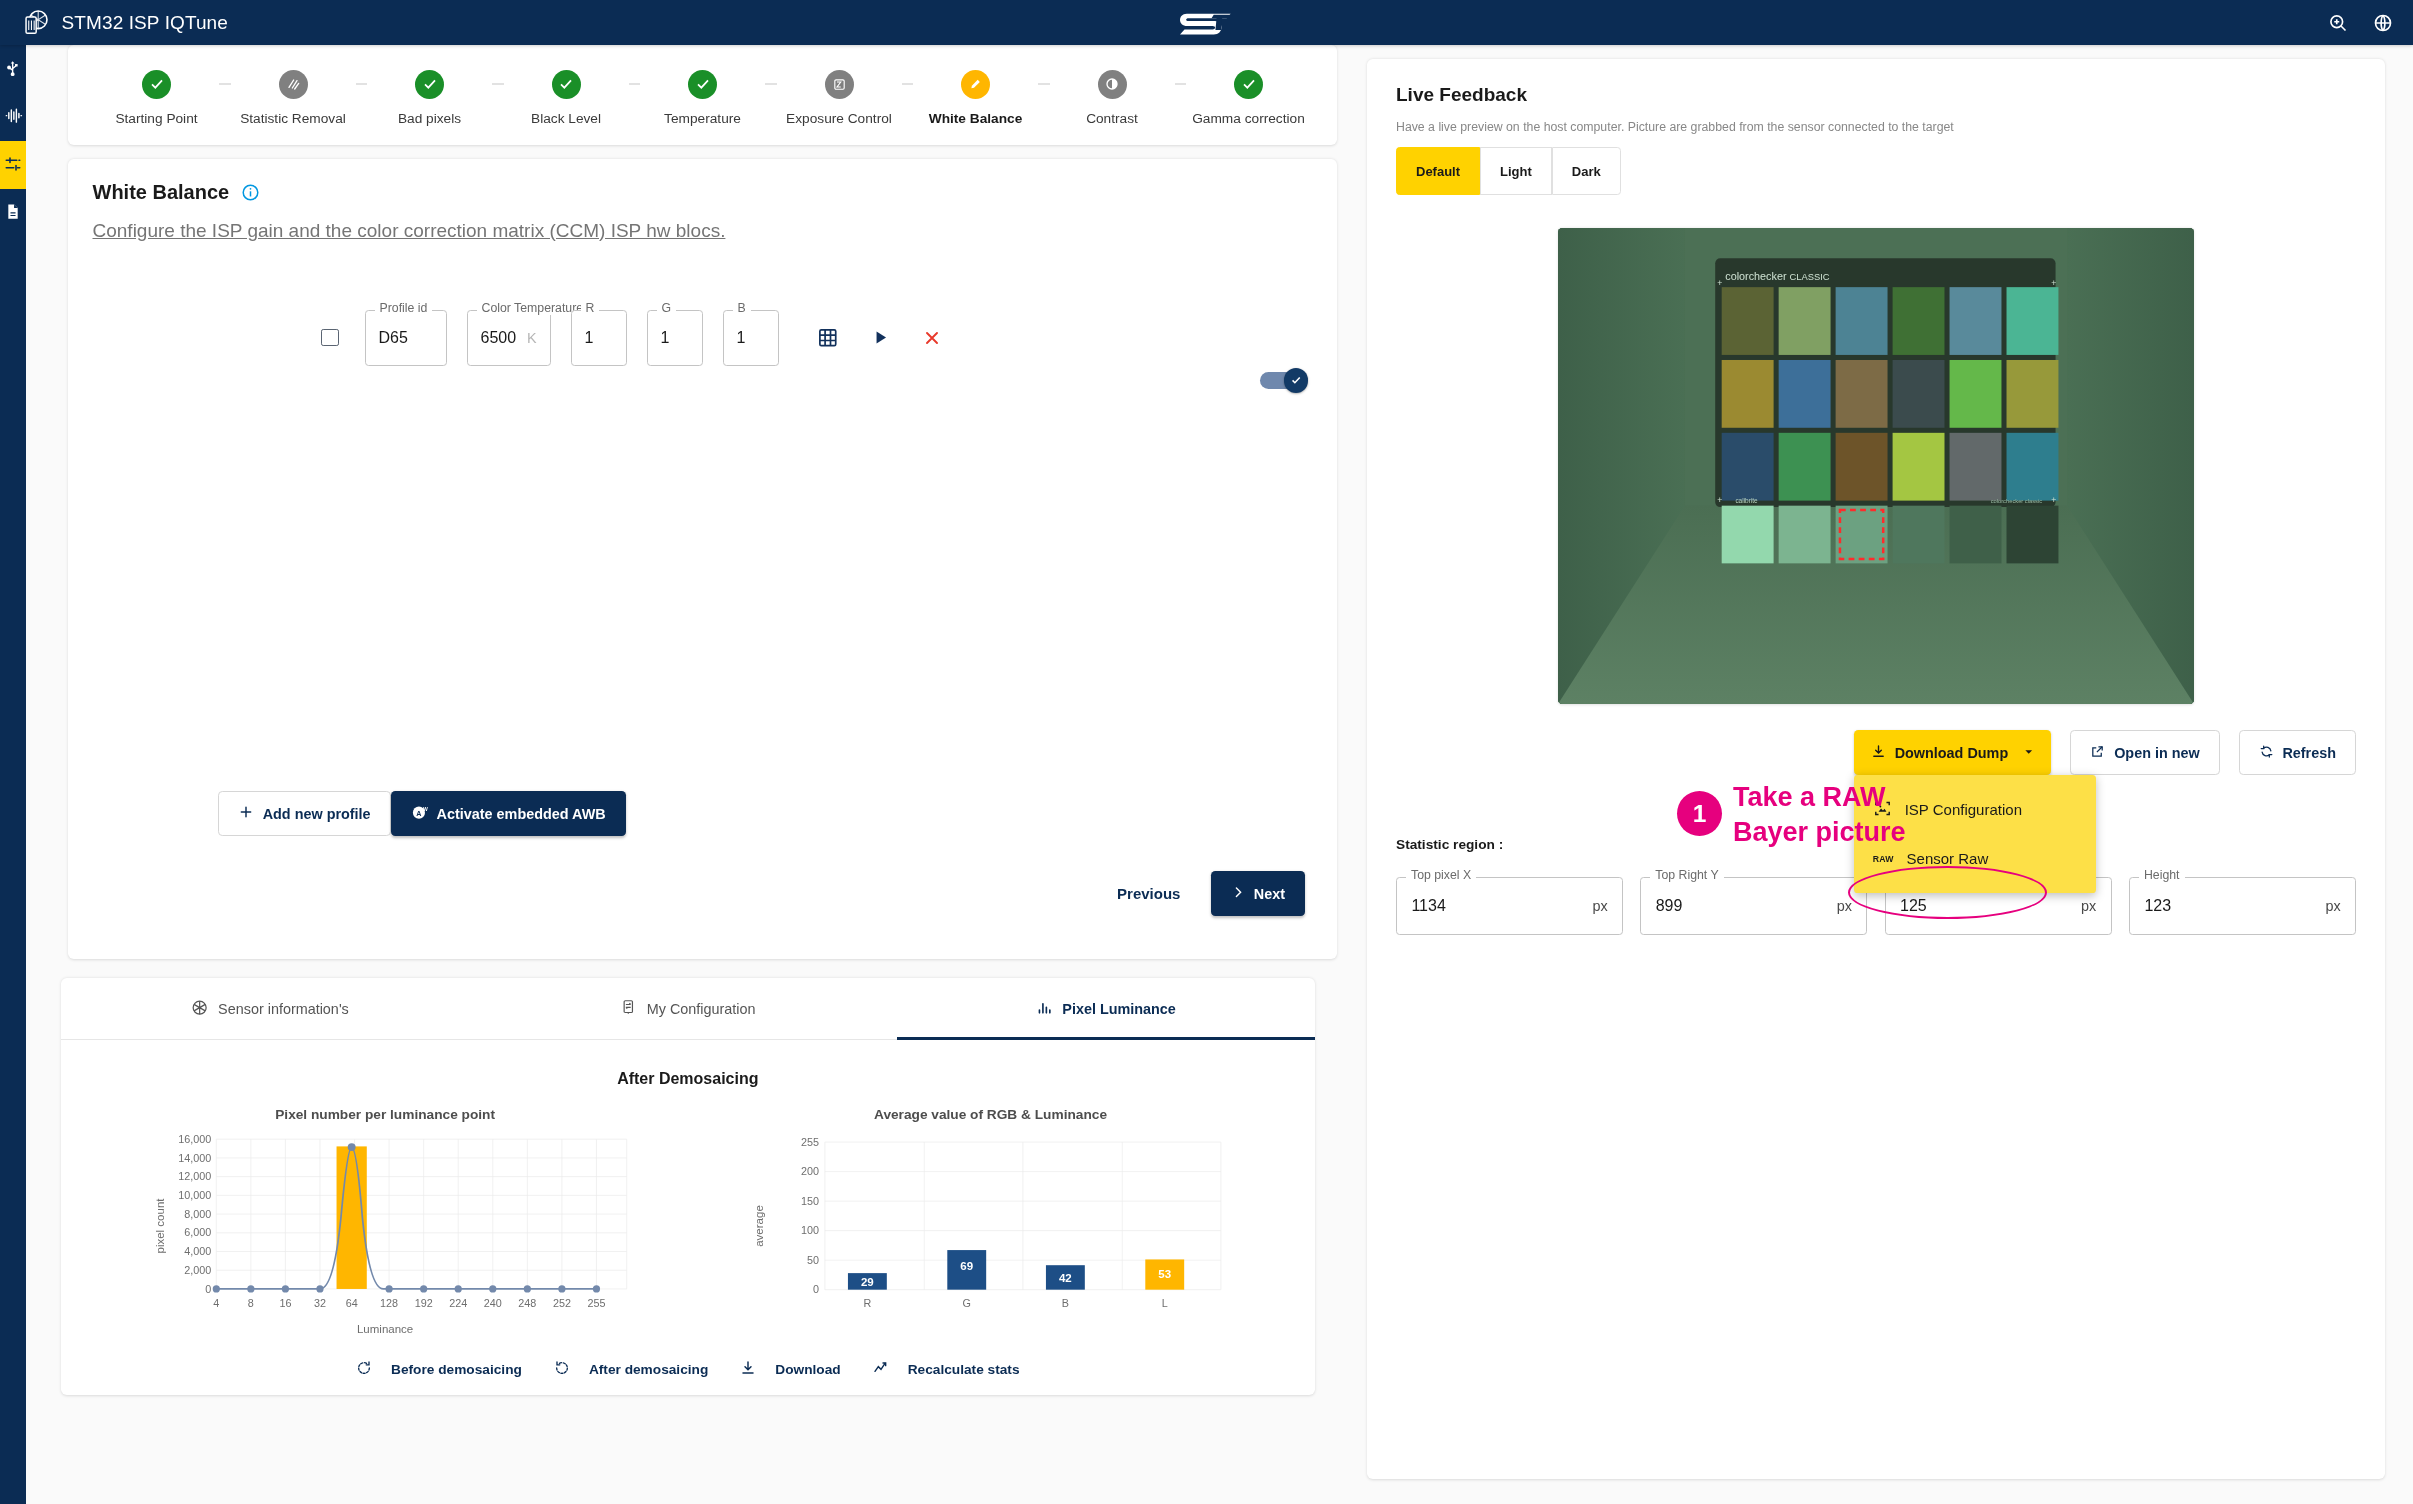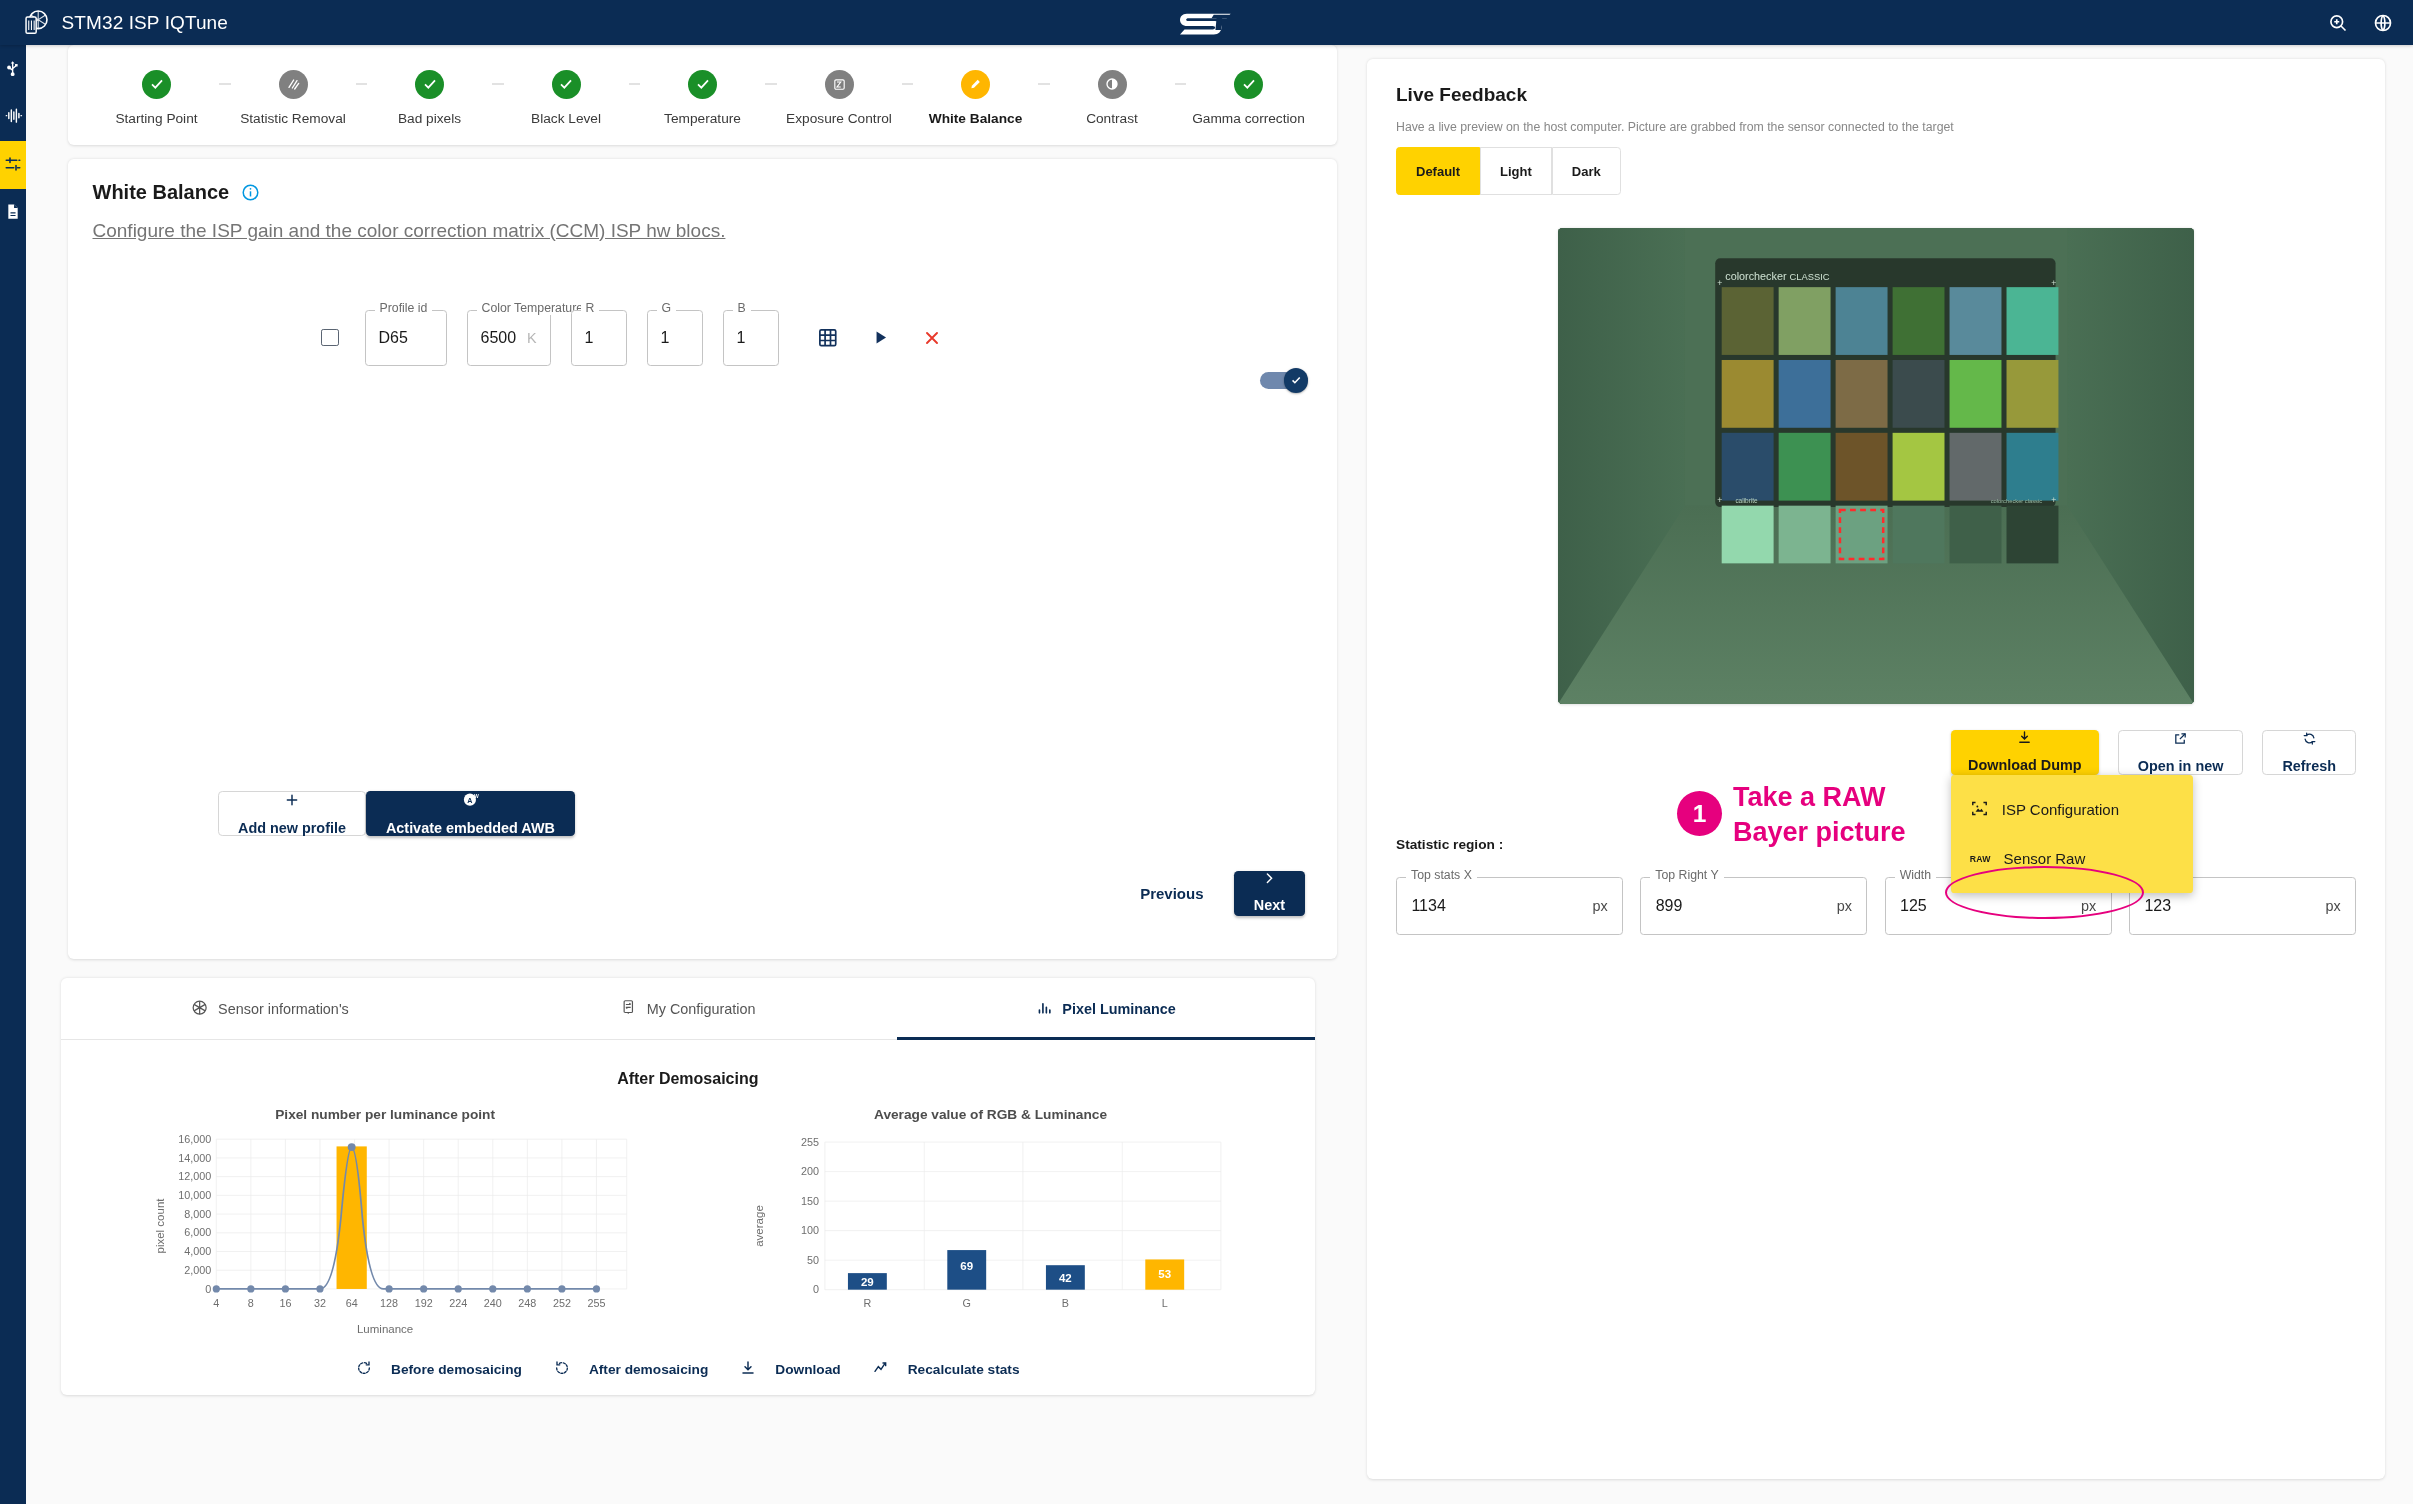--- a/index.html
+++ b/index.html
@@ -88,21 +88,21 @@
   .f-profile { width:82px; } .f-profile .fbox { width:82px; }
   .f-temp { width:84px; } .f-temp .fbox { width:84px; }
   .f-rgb { width:56px; } .f-rgb .fbox { width:56px; justify-content:flex-start; }
   .row-ic { width:33px; height:33px; margin-left:19px; display:flex; align-items:center; justify-content:center; cursor:pointer; }
   .row-ic.first { margin-left:33px; }
 
   
   .wb-actions { position:absolute; left:150px; bottom:123px; display:flex; align-items:center; }
   .btn {
     display:inline-flex; align-items:center; gap:8.7px;
-    font-size:14.4px; border-radius:4.3px; cursor:pointer; font-weight:bold; white-space:nowrap;flex-direction:column;
+    font-size:14.4px; border-radius:4.3px; cursor:pointer; font-weight:bold; white-space:nowrap;
   }
   .btn-outline { background:#fff; border:0.7px solid #d6d6d6; color:#0b2c54; height:45px; padding:0 19px; }
   .btn-navy { background:#0b2c54; border:none; color:#fff; height:45px; padding:0 20px; box-shadow:0 1.4px 2.9px rgba(0,0,0,.25); }
   .wb-nav { position:absolute; right:32px; bottom:43px; display:flex; align-items:center; gap:17.3px; }
   .btn-text { background:transparent; border:none; color:#0b2c54; height:45px; padding:0 13px; font-size:15px; font-weight:bold; cursor:pointer; }
 
   
   .stats-card { margin-top:19px; margin-left:-7.2px; width:1254px; padding:0 0 16px 0; }
   .tabs { display:flex; border-bottom:0.7px solid #e6e6e6; height:62px; }
   .tab { flex:1; display:flex; align-items:center; justify-content:center; gap:10px; font-size:14.4px; color:#555; cursor:pointer; position:relative; }
@@ -803,21 +803,21 @@
 
           <div class="annot-badge" style="left:281px; top:61px;">1</div>
           <div class="annot-text" style="left:337px; top:52px;">Take a RAW</div>
           <div class="annot-text" style="left:337px; top:87px;">Bayer picture</div>
         </div>
 
         <div class="stat-label">Statistic region :</div>
 
         <div class="stat-fields">
           <div class="stat-field">
-            <span class="flabel">Top stats X</span>
+            <span class="flabel">Top pixel X</span>
             <div class="fbox">
               <input value="1134" style="">
               <span class="unit">px</span>
             </div>
           </div>
           <div class="stat-field">
             <span class="flabel">Top Right Y</span>
             <div class="fbox">
               <input value="899" style="">
               <span class="unit">px</span>

